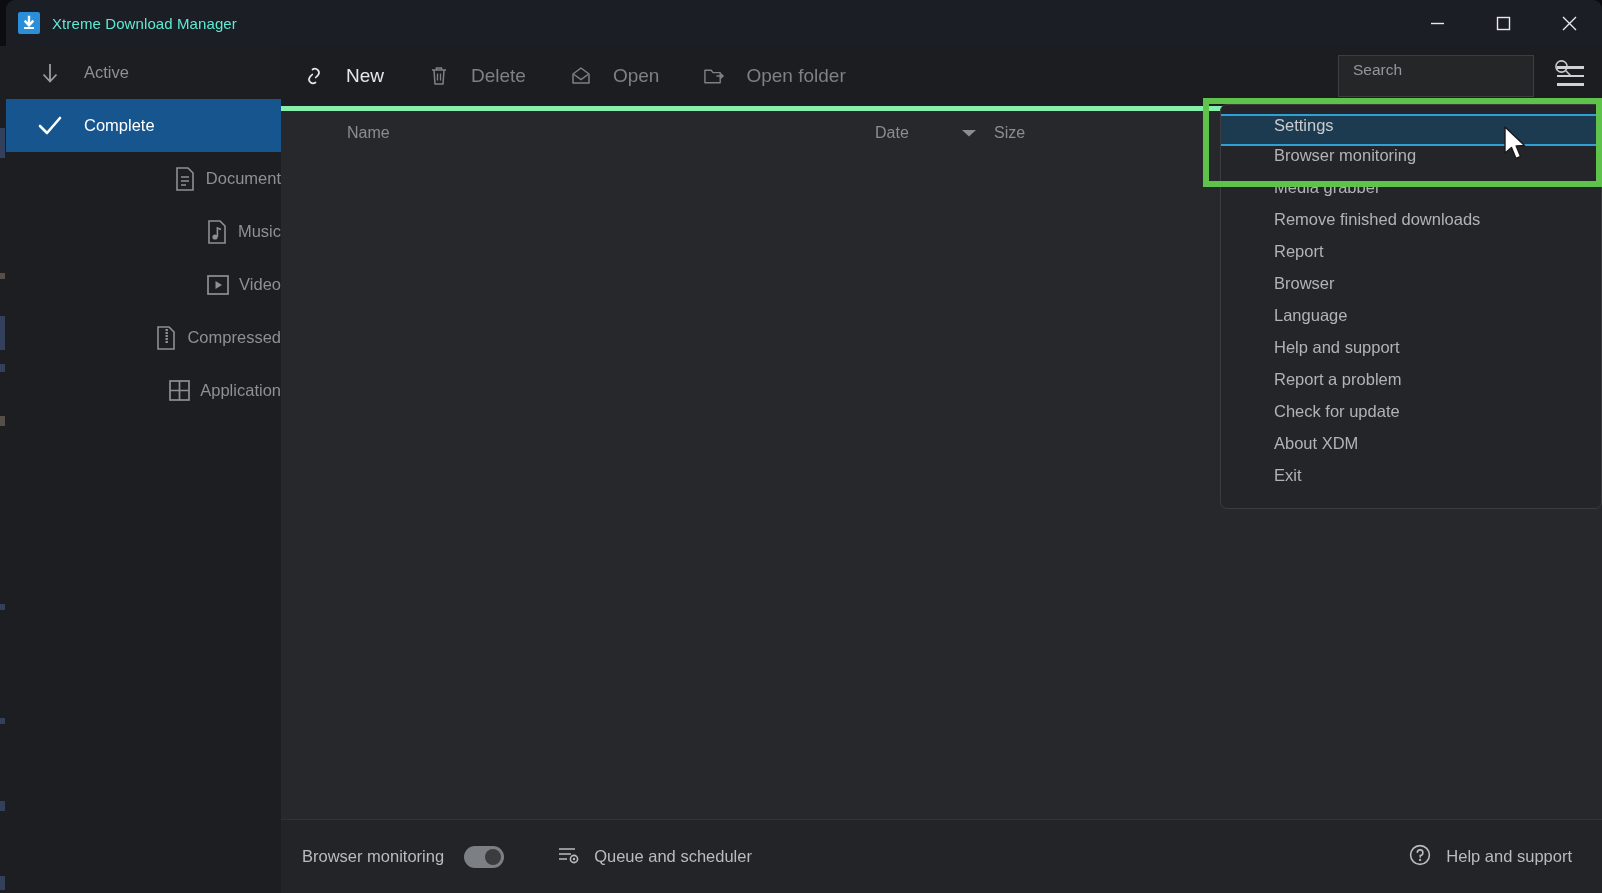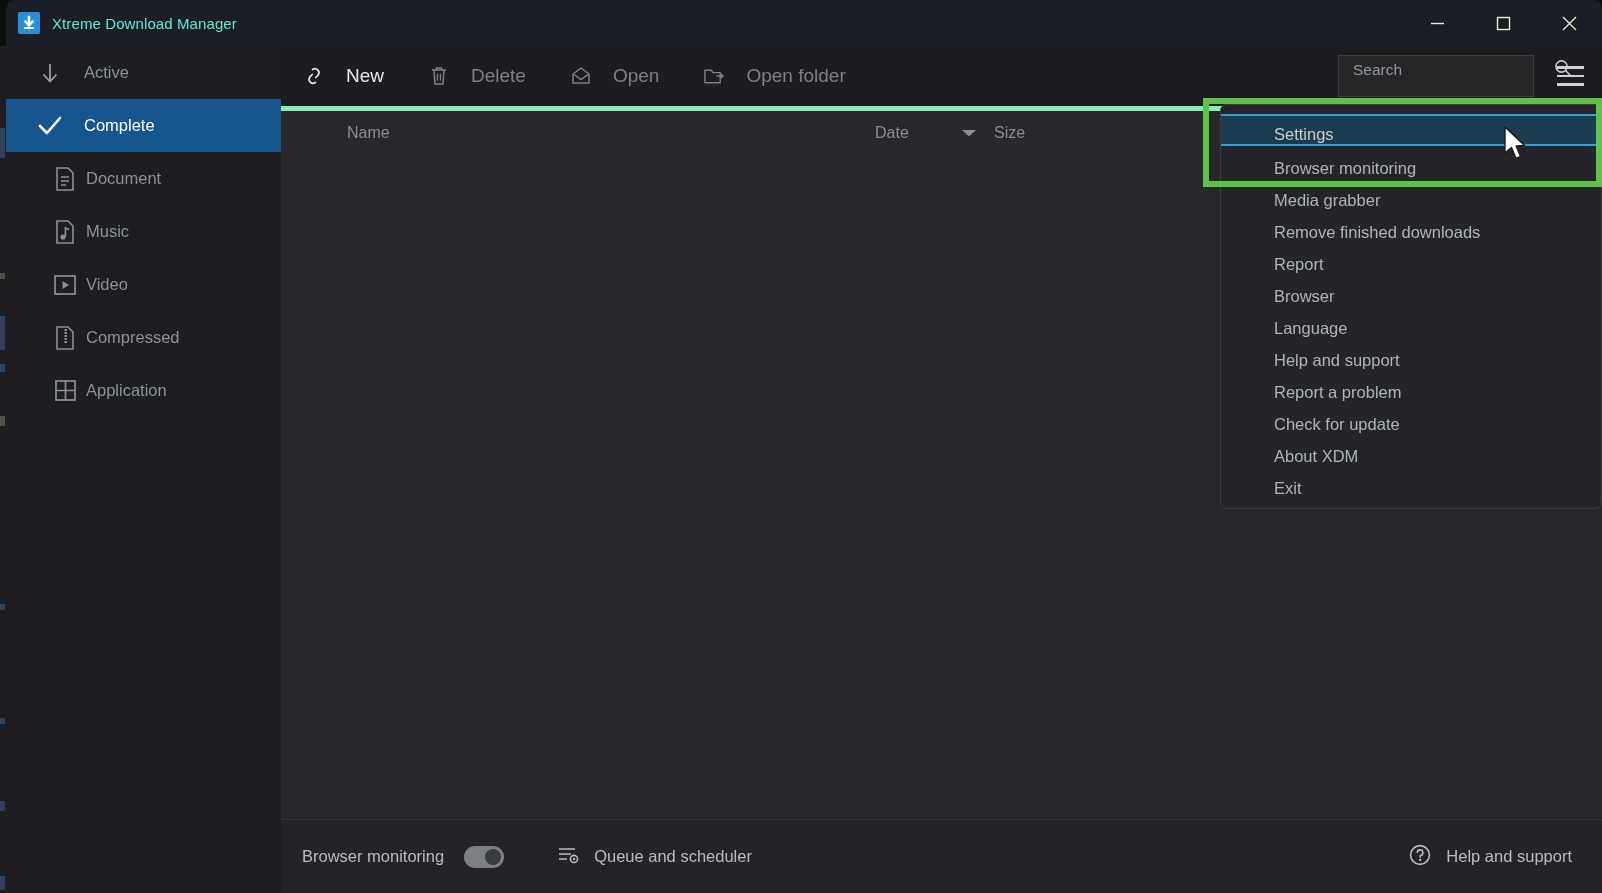--- a/index.html
+++ b/index.html
@@ -55,21 +55,21 @@
   .side-item {
     height: 53px; display: flex; align-items: center;
     padding-left: 30px; gap: 20px;
     color: #8d9094; font-size: 16.5px;
   }
   .side-item.selected { background: #17558f; color: #ffffff; }
   .side-item .s-icon {
     width: 28px; height: 28px; display: flex; align-items: center; justify-content: center;
     flex: 0 0 auto;
   }
-  .side-item.sub { padding-left: 46px; gap: 8px; }
+  .side-item.sub { padding-left: 46px; gap: 8px; justify-content: flex-end; }
   .side-item.sub .s-icon { width: 26px; height: 26px; }
 
   
   .main {
     position: absolute; left: 281px; top: 46px; width: 1321px; height: 847px;
     background: #27282b;
   }
   .toolbar {
     position: absolute; left: 0; top: 0; width: 1321px; height: 60px;
     background: #1c1d20;
@@ -139,21 +139,21 @@
   }
   .sb-right { margin-left: auto; margin-right: 30px; }
 
   
   .menu {
     position: absolute; left: 1220px; top: 104px; width: 382px; height: 405px;
     background: #242528; border: 1px solid #3a3c40; border-radius: 7px;
     z-index: 30;
   }
   .menu-item {
-    height: 32px; display: flex; align-items: flex-end;
+    height: 32px; display: flex; align-items: flex-start;
     padding-left: 53px; color: #b0b3b7; font-size: 16.5px; white-space: nowrap;
   }
   .menu-item.active {
     background: #1d3b50; border-top: 2px solid #2f9fd6; border-bottom: 2px solid #2f9fd6;
     color: #c9ccd0;
   }
   .menu-spacer { height: 9px; }
 
   
   .annot {

